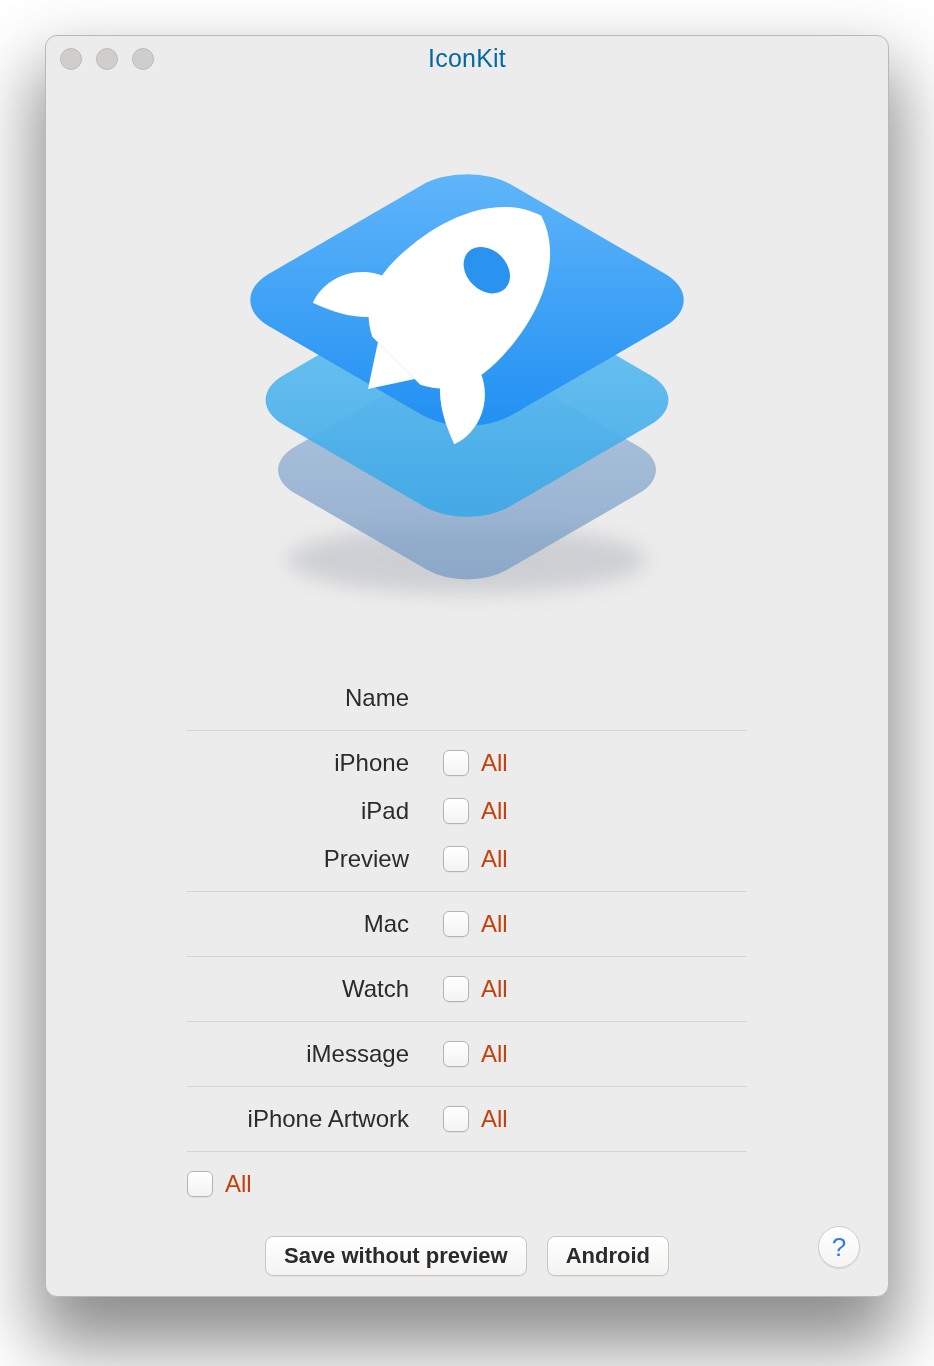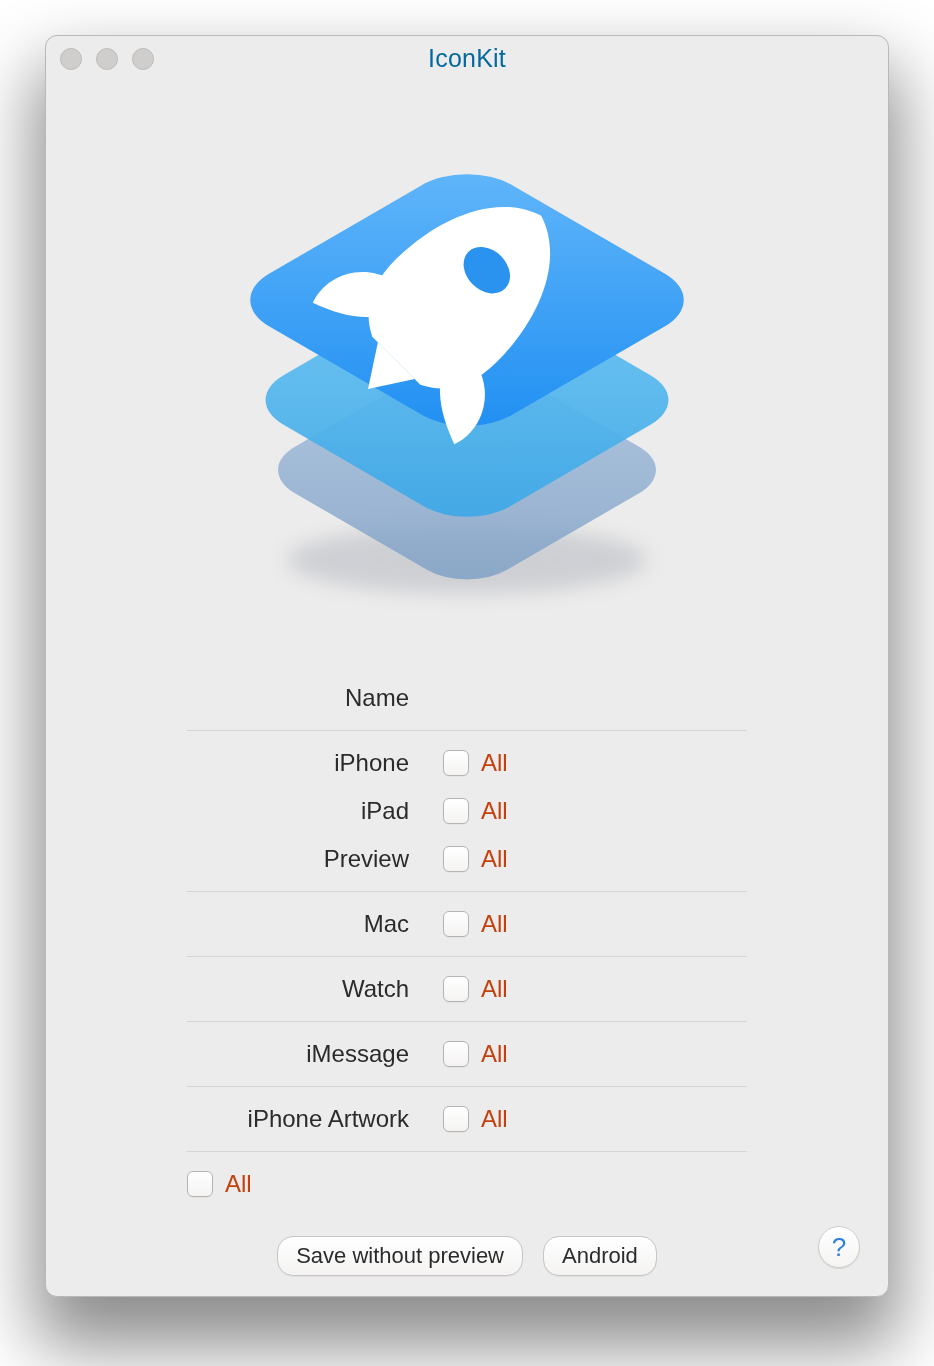--- a/index.html
+++ b/index.html
@@ -129,27 +129,28 @@
 
   .buttons {
     margin-top: 28px;
     display:flex;
     justify-content:center;
     gap: 20px;
   }
   .btn {
     height: 40px;
     border: 1px solid #c6c5c4;
-    border-radius: 16px;
+    border-radius: 8px;
     background: linear-gradient(#ffffff,#f4f3f2);
     font-size: 22px;
     color: #2b2b2b;
     padding: 0 18px;
     box-shadow: 0 1px 0 rgba(0,0,0,0.05);
     cursor: default;
+    font-weight: bold;
   }
 
   .help {
     position:absolute;
     right: 28px;
     bottom: 28px;
     width: 40px;
     height: 40px;
     border-radius: 50%;
     background: linear-gradient(#ffffff,#f5f4f3);

